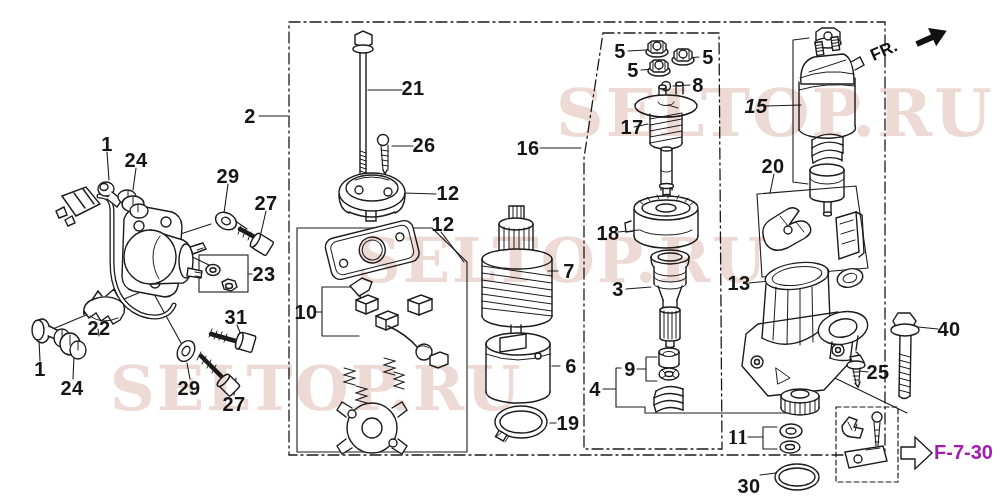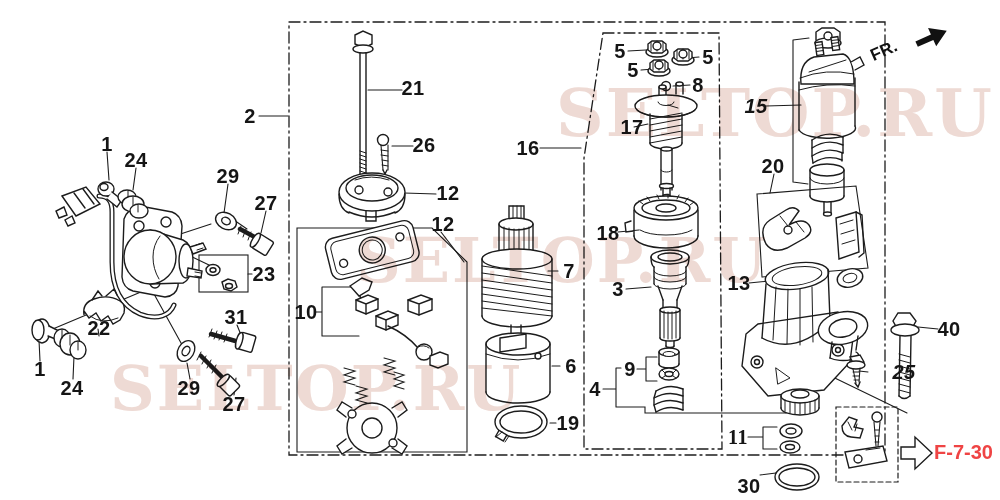--- a/index.html
+++ b/index.html
@@ -12,21 +12,21 @@
   .wm{position:absolute;font-family:"DejaVu Serif","Liberation Serif",serif;
       font-weight:bold;color:#eedad4;mix-blend-mode:multiply;
       letter-spacing:2px;white-space:nowrap;z-index:5;}
   .wm1{left:556px;top:74px;font-size:66px;}
   .wm2{left:356px;top:224px;font-size:62px;}
   .wm3{left:110px;top:352px;font-size:62px;}
   .code{position:absolute;left:672px;top:477px;transform:translate(-50%,-50%);
         font-family:"DejaVu Serif","Liberation Serif",serif;font-size:18px;
         letter-spacing:2px;color:#1c1c1c;white-space:nowrap;}
   .f730{position:absolute;left:934px;top:452px;transform:translate(0,-50%);
-        font:bold 20px "Liberation Sans",sans-serif;color:#ef4444;white-space:nowrap;}
+        font:bold 20px "Liberation Sans",sans-serif;color:#a21caf;white-space:nowrap;}
   .frlbl{position:absolute;left:884px;top:51px;transform:translate(-50%,-50%) rotate(-24deg);
         font:bold 17px "Liberation Sans",sans-serif;color:#111;white-space:nowrap;}
 </style>
 </head>
 <body>
 
 <div class="stage">
 
 <svg width="1000" height="500" viewBox="0 0 1000 500">
   <g fill="none" stroke="#1c1c1c" stroke-width="1.4" stroke-linecap="round" stroke-linejooin="round">
@@ -512,18 +512,18 @@
       <span class="callout" style="left: 698px; top: 85px;">8</span>
       <span class="callout" style="left: 624px; top: 127px; margin-left: 8px;">17</span>
       <span class="callout" style="left: 608px; top: 233px;">18</span>
       <span class="callout" style="left: 618px; top: 289px;">3</span>
       <span class="callout" style="left: 739px; top: 283px;">13</span>
       <span class="callout" style="left: 756px; top: 106px; font-style: italic;">15</span>
       <span class="callout" style="left: 773px; top: 166px;">20</span>
       <span class="callout" style="left: 630px; top: 369px;">9</span>
       <span class="callout" style="left: 595px; top: 389px;">4</span>
       <span class="callout" style="left: 738px; top: 437px; font-family: Liberation Serif, serif;">11</span>
-      <span class="callout" style="left: 904px; top: 372px; font-style: italic;">25</span>
+      <span class="callout" style="left: 878px; top: 372px;">25</span>
       <span class="callout" style="left: 949px; top: 329px;">40</span>
       <span class="callout" style="left: 749px; top: 486px;">30</span>
     </div>
 
 </div>
 
 </body></html>

